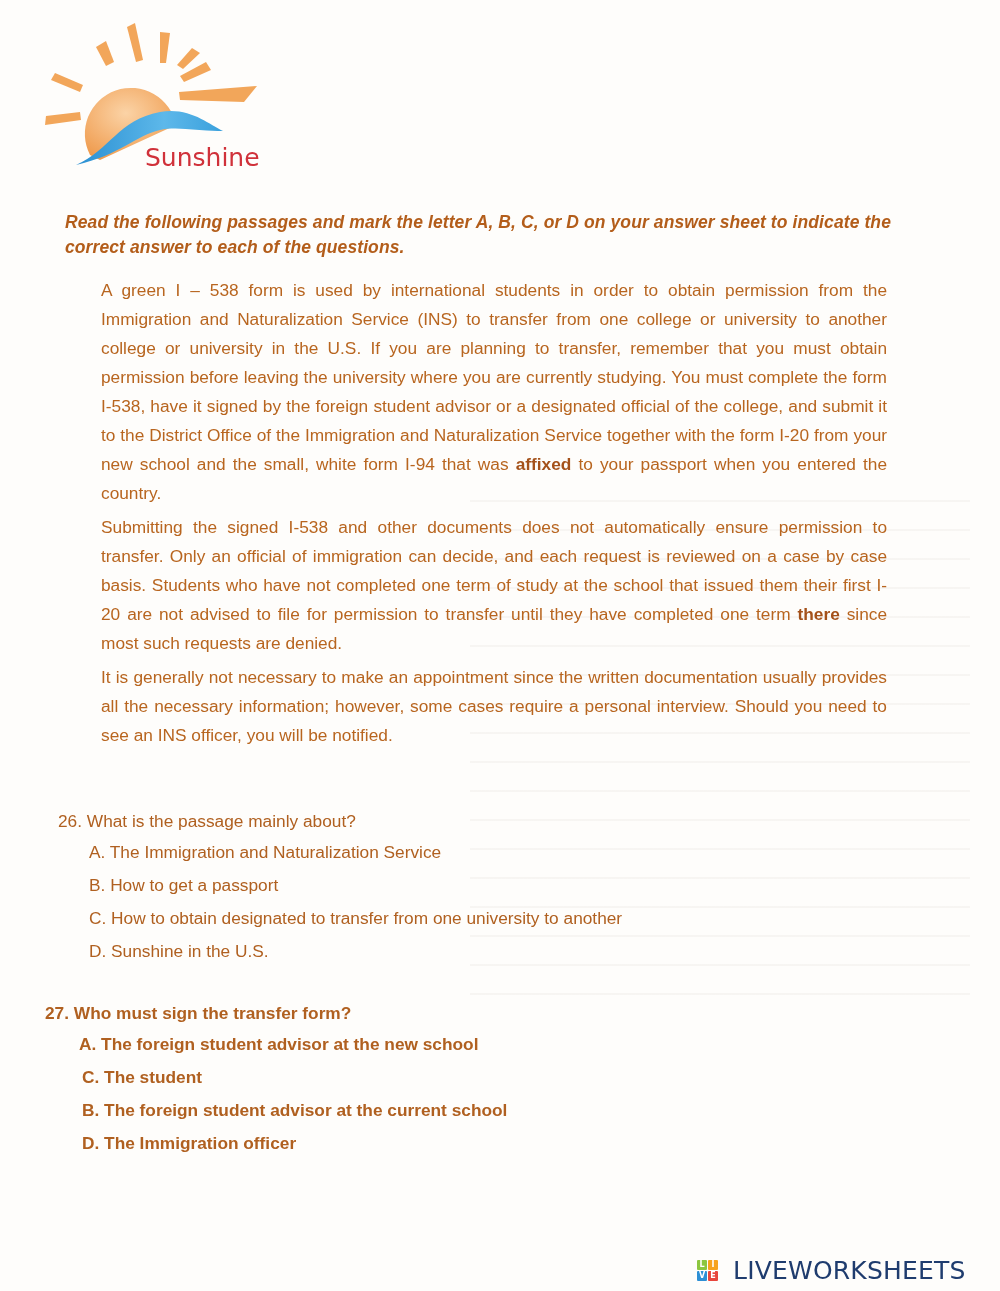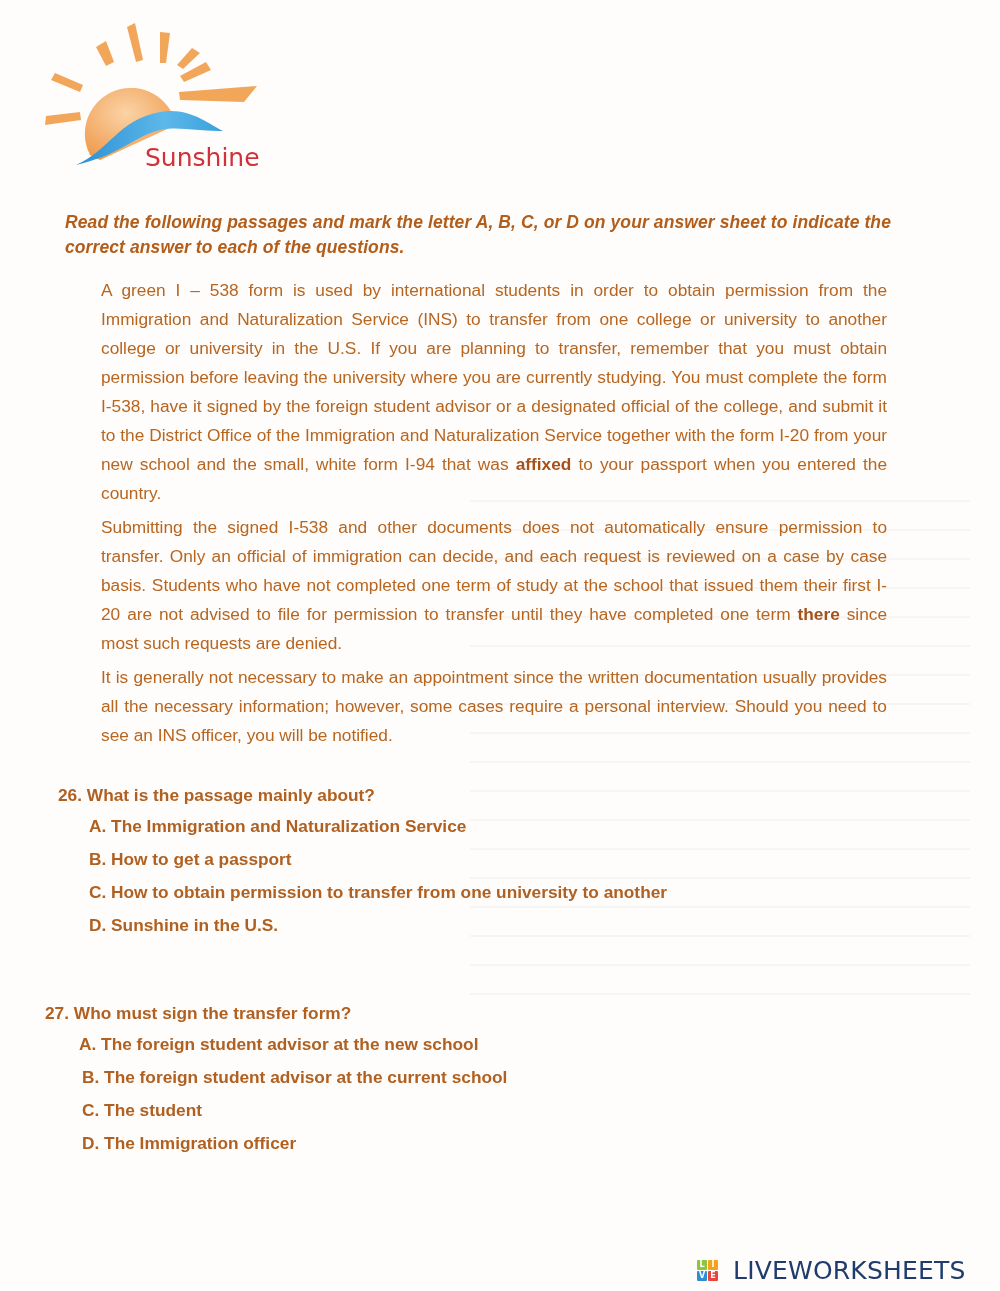--- a/index.html
+++ b/index.html
@@ -31,21 +31,21 @@
   .passage { position: absolute; left: 58px; top: 276px; width: 786px;
              font-size: 17.3px; line-height: 29px; color: #b8651f; margin-left: 43px; }
   .passage p { margin: 0; text-align: justify; text-align-last: left; }
   .passage p + p { margin-top: 5px; }
   .passage b { color: #a4511a; }
 
   
   .question { position: absolute; font-size: 17.3px; color: #b06020; }
   .q-stem { line-height: 30px; }
   .q-option { line-height: 33px; }
-  .q26 { left: 58px; top: 780px; font-weight: bold; }
+  .q26 { left: 58px; top: 806px; }
   .q26 .q-option { padding-left: 31px; }
   .q27 { left: 45px; top: 998px; font-weight: bold; }
   .q27 .q-option { padding-left: 34px; }
   .q27 .q-option:nth-child(n+3) { padding-left: 37px; }
 
   
   .brand { position: absolute; left: 697px; top: 1255px; height: 30px; display: flex; align-items: center; }
   .brand-icon { display: grid; grid-template-columns: 10px 10px; grid-template-rows: 10px 10px;
                 gap: 1px; margin-right: 3px; }
   .brand-icon span { font-size: 8px; font-weight: bold; color: #fff; text-align: center;
@@ -96,29 +96,29 @@
   <div class="passage">
     <p><span>A green I – 538 form is used by international students in order to obtain permission from the Immigration and Naturalization Service (INS) to transfer from one college or university to another college or university in the U.S. If you are planning to transfer, remember that you must obtain permission before leaving the university where you are currently studying. You must complete the form I-538, have it signed by the foreign student advisor or a designated official of the college, and submit it to the District Office of the Immigration and Naturalization Service together with the form I-20 from your new school and the small, white form I-94 that was </span><b>affixed</b><span> to your passport when you entered the country.</span></p>
     <p><span>Submitting the signed I-538 and other documents does not automatically ensure permission to transfer. Only an official of immigration can decide, and each request is reviewed on a case by case basis. Students who have not completed one term of study at the school that issued them their first I-20 are not advised to file for permission to transfer until they have completed one term </span><b>there</b><span> since most such requests are denied.</span></p>
     <p><span>It is generally not necessary to make an appointment since the written documentation usually provides all the necessary information; however, some cases require a personal interview. Should you need to see an INS officer, you will be notified.</span></p>
   </div>
 
   <div class="question q26">
     <div class="q-stem">26. What is the passage mainly about?</div>
     <div class="q-option">A. The Immigration and Naturalization Service</div>
     <div class="q-option">B. How to get a passport</div>
-    <div class="q-option">C. How to obtain permission to transfer from one university to another</div>
+    <div class="q-option">C. How to obtain designated to transfer from one university to another</div>
     <div class="q-option">D. Sunshine in the U.S.</div>
   </div>
 
   <div class="question q27">
     <div class="q-stem">27.  Who must sign the transfer form?</div>
     <div class="q-option">A. The foreign student advisor at the new school</div>
+    <div class="q-option">C. The student</div>
     <div class="q-option">B. The foreign student advisor at the current school</div>
-    <div class="q-option">C. The student</div>
     <div class="q-option">D. The Immigration officer</div>
   </div>
 
   <div class="brand">
     <div class="brand-icon">
       <span style="background:#8cc63f">L</span>
       <span style="background:#f7a21b">I</span>
       <span style="background:#2d8fd5">V</span>
       <span style="background:#e8453c">E</span>
     </div>

